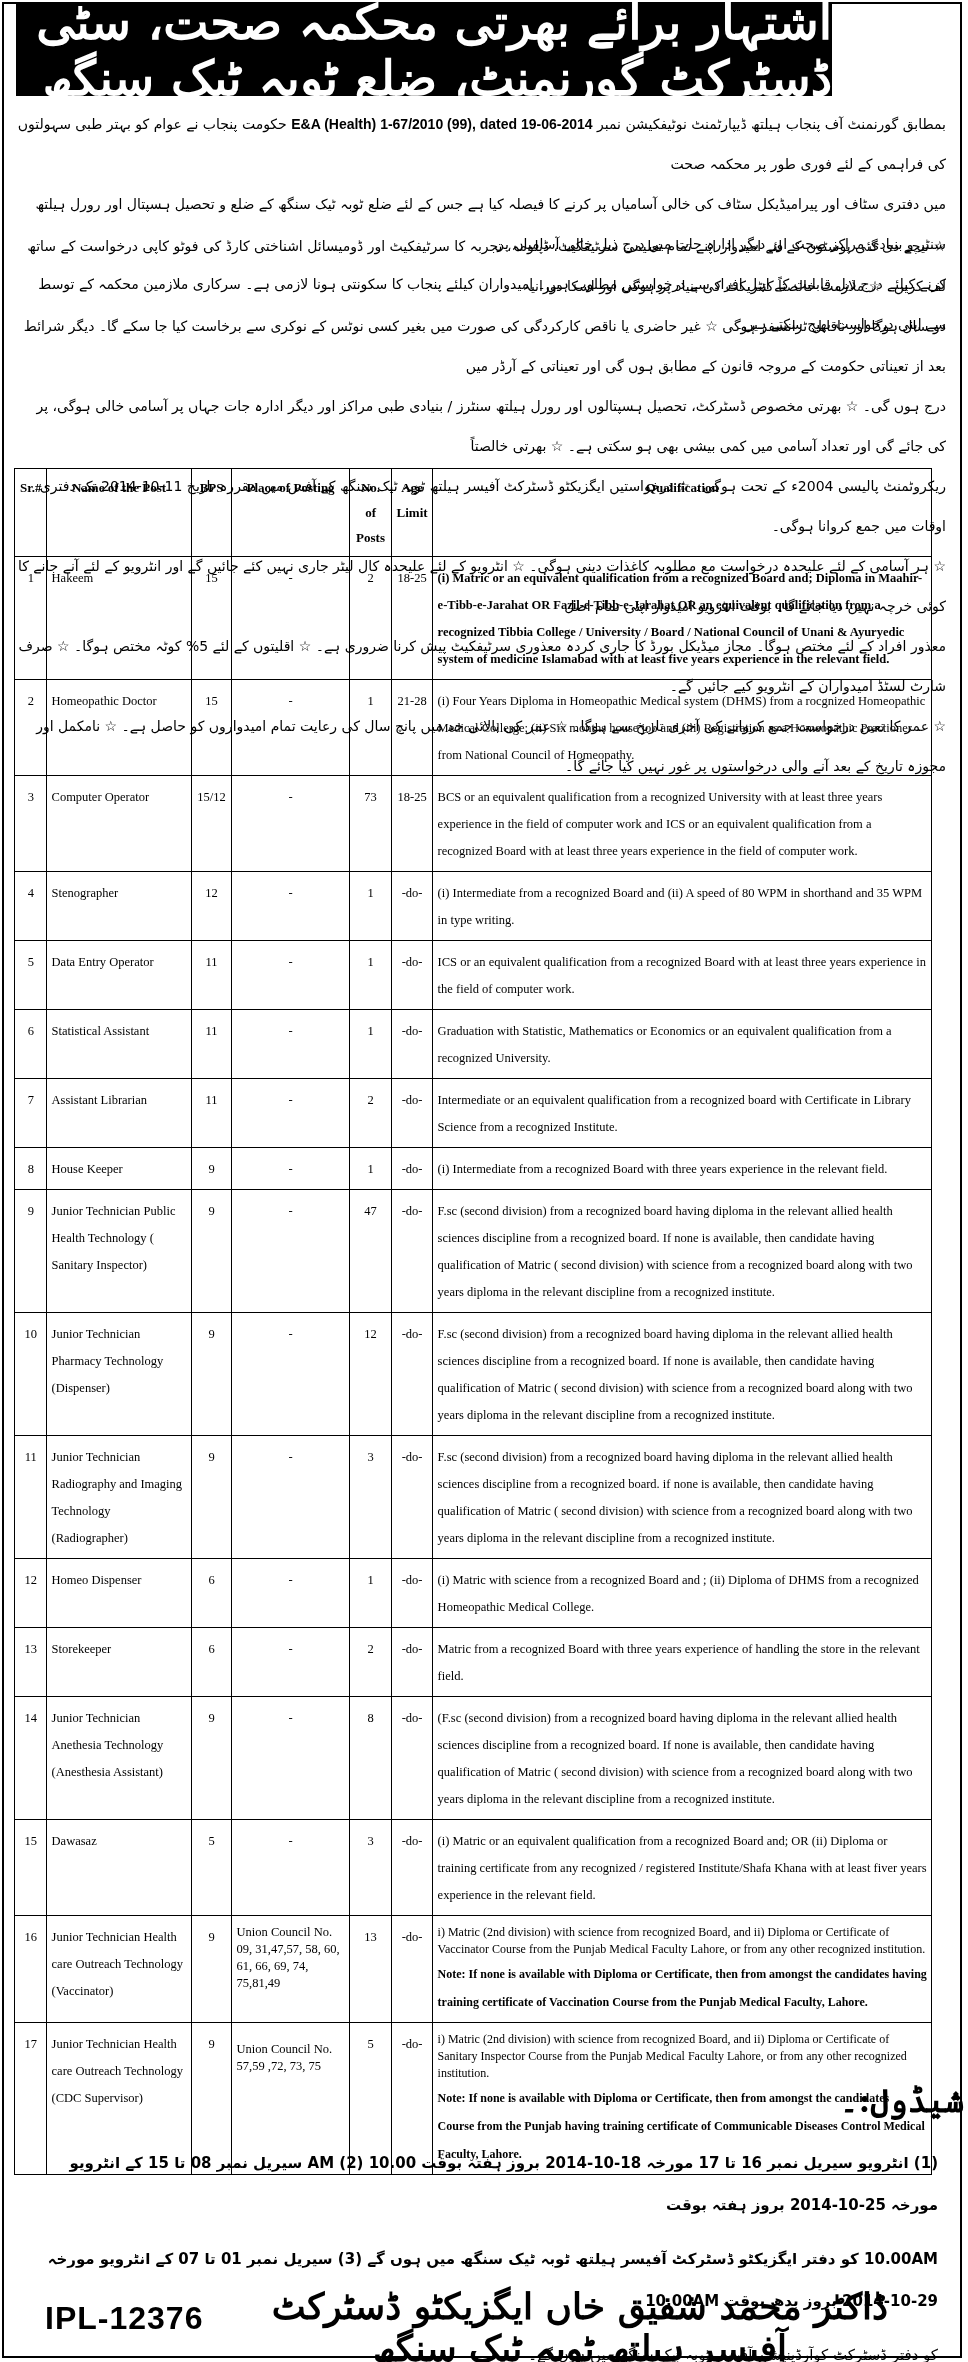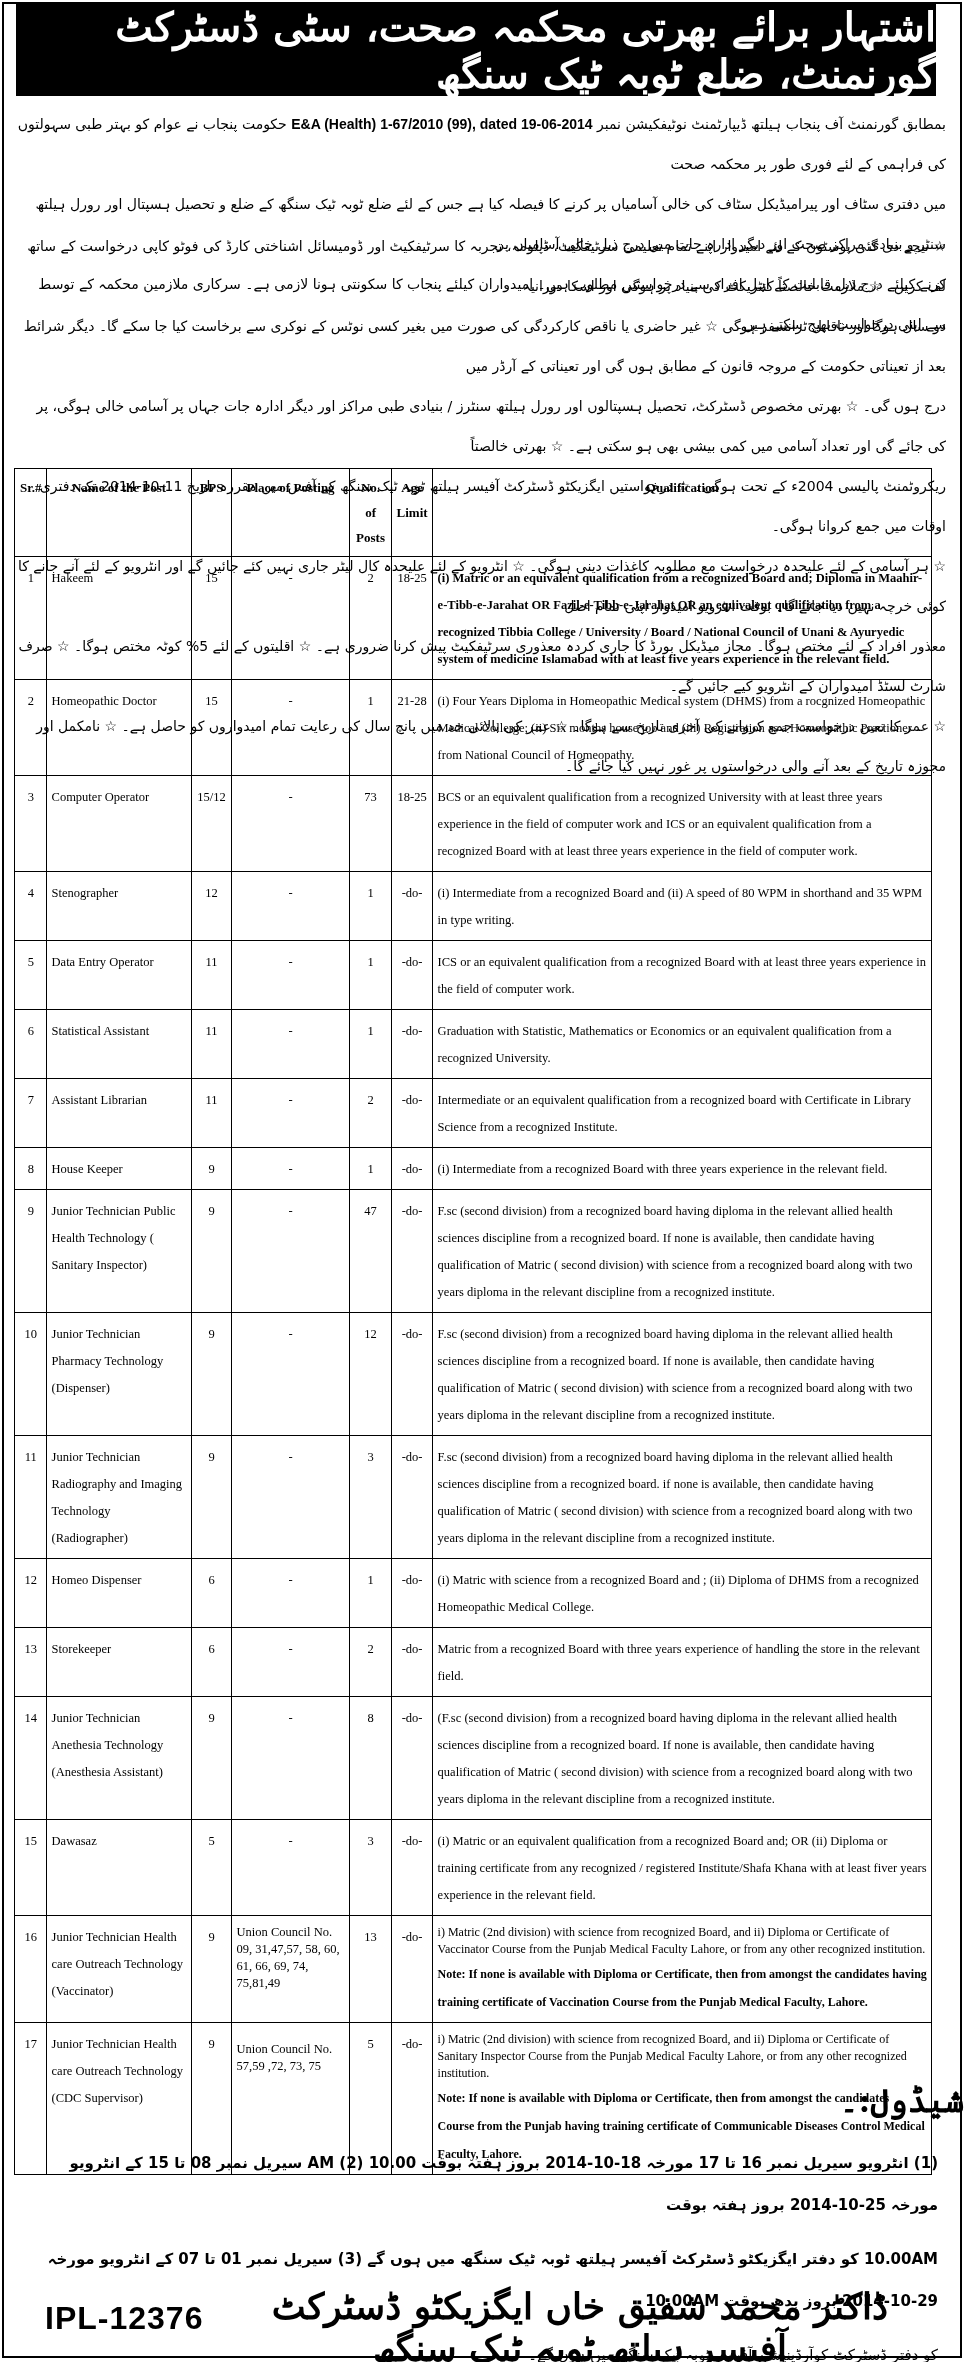--- a/index.html
+++ b/index.html
@@ -5,25 +5,24 @@
   html, body { margin: 0; padding: 0; background: #ffffff; }
   body {
     width: 968px; height: 2362px; overflow: hidden; position: relative;
     font-family: "Liberation Sans", sans-serif; color: #000;
   }
   .frame {
     position: absolute; left: 2px; top: 2px; width: 960px; height: 2356px;
     border: 2px solid #000; box-sizing: border-box;
   }
   .banner {
-    position: absolute; left: 16px; top: 4px; width: 900px; height: 92px;
+    position: absolute; left: 16px; top: 4px; width: 816px; height: 92px;
     background: #000; color: #fff; display: flex; align-items: center; justify-content: center;
-    font-family: "DejaVu Serif", serif; font-weight: bold; font-size: 40px; direction: rtl;
+    font-family: "DejaVu Serif", serif; font-weight: bold; font-size: 48px; direction: rtl;
     letter-spacing: 1px;
-    padding-left: 20px;
   }
   .urdu-block {
     position: absolute; left: 16px; width: 930px; direction: rtl; text-align: right;
     font-family: "DejaVu Sans", sans-serif; font-size: 14px; line-height: 40px;
   }
   .urdu-block p { margin: 0; text-align: right; }
   .urdu-block .ltr { direction: ltr; unicode-bidi: embed; font-family: "Liberation Sans", sans-serif; font-weight: bold; }
   table.posts {
     position: absolute; left: 14px; top: 468px; width: 918px;
     border-collapse: collapse; font-family: Liberation Serif, serif; font-size: 12.5px;

